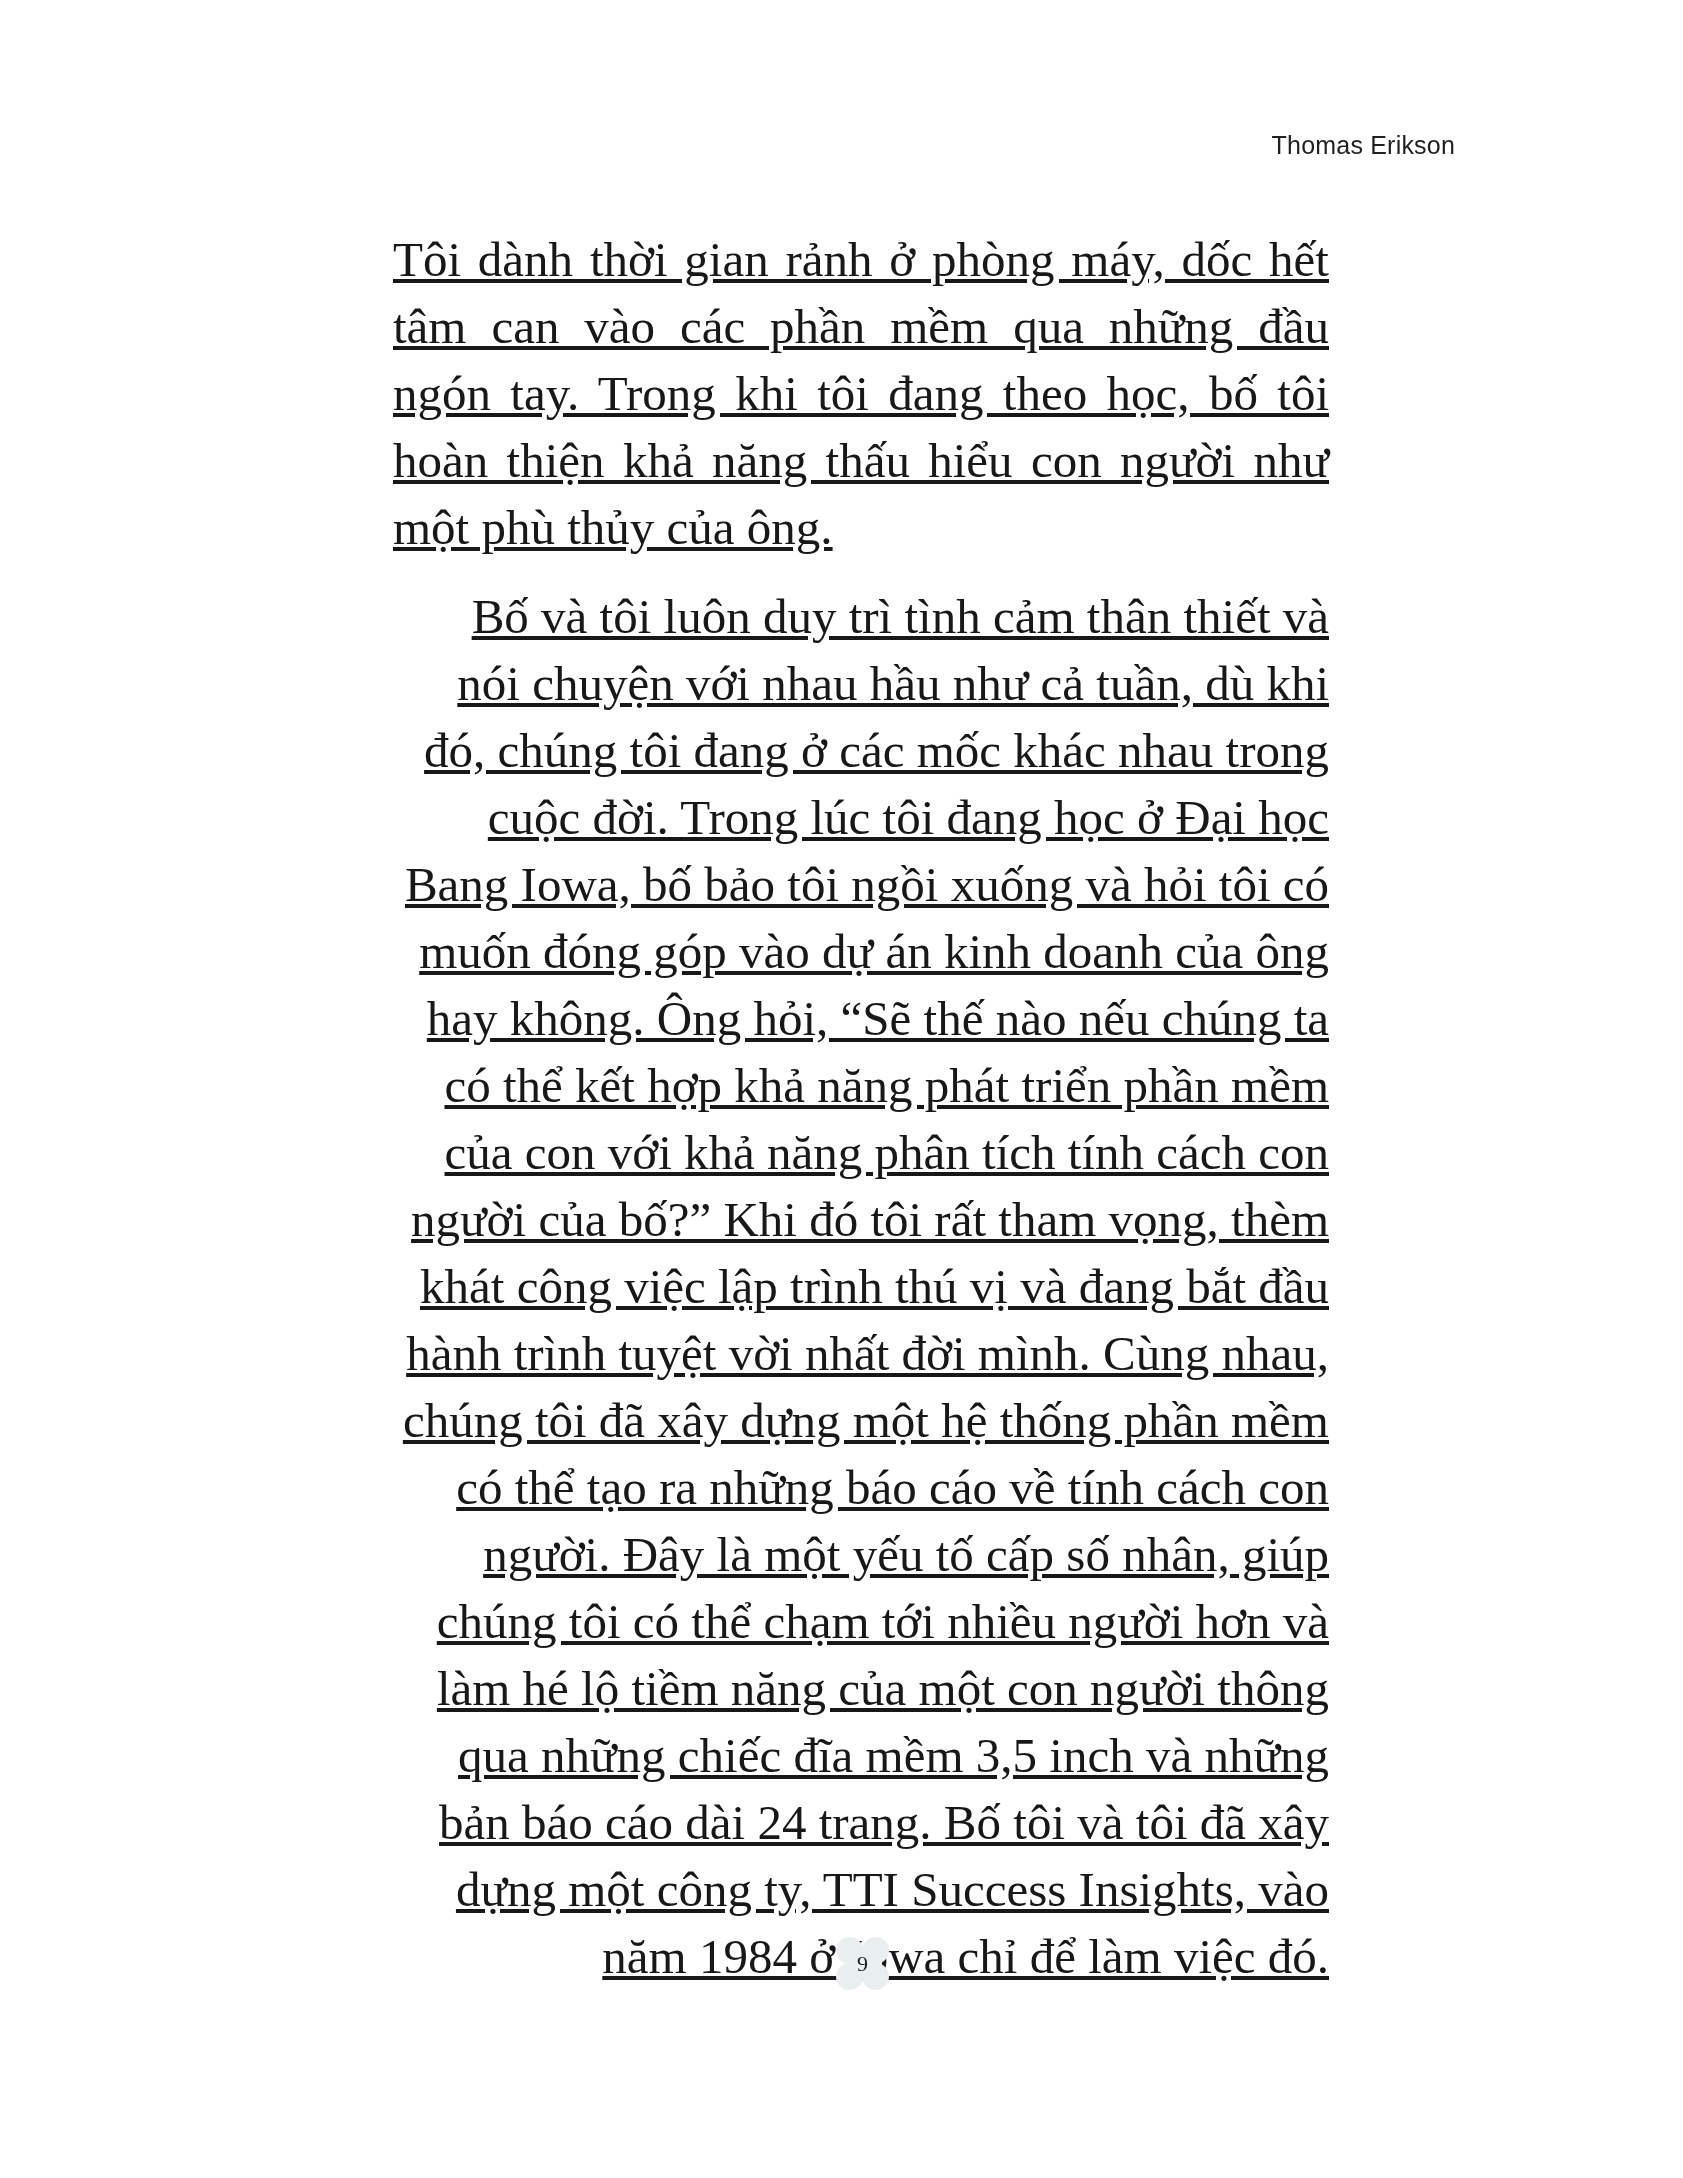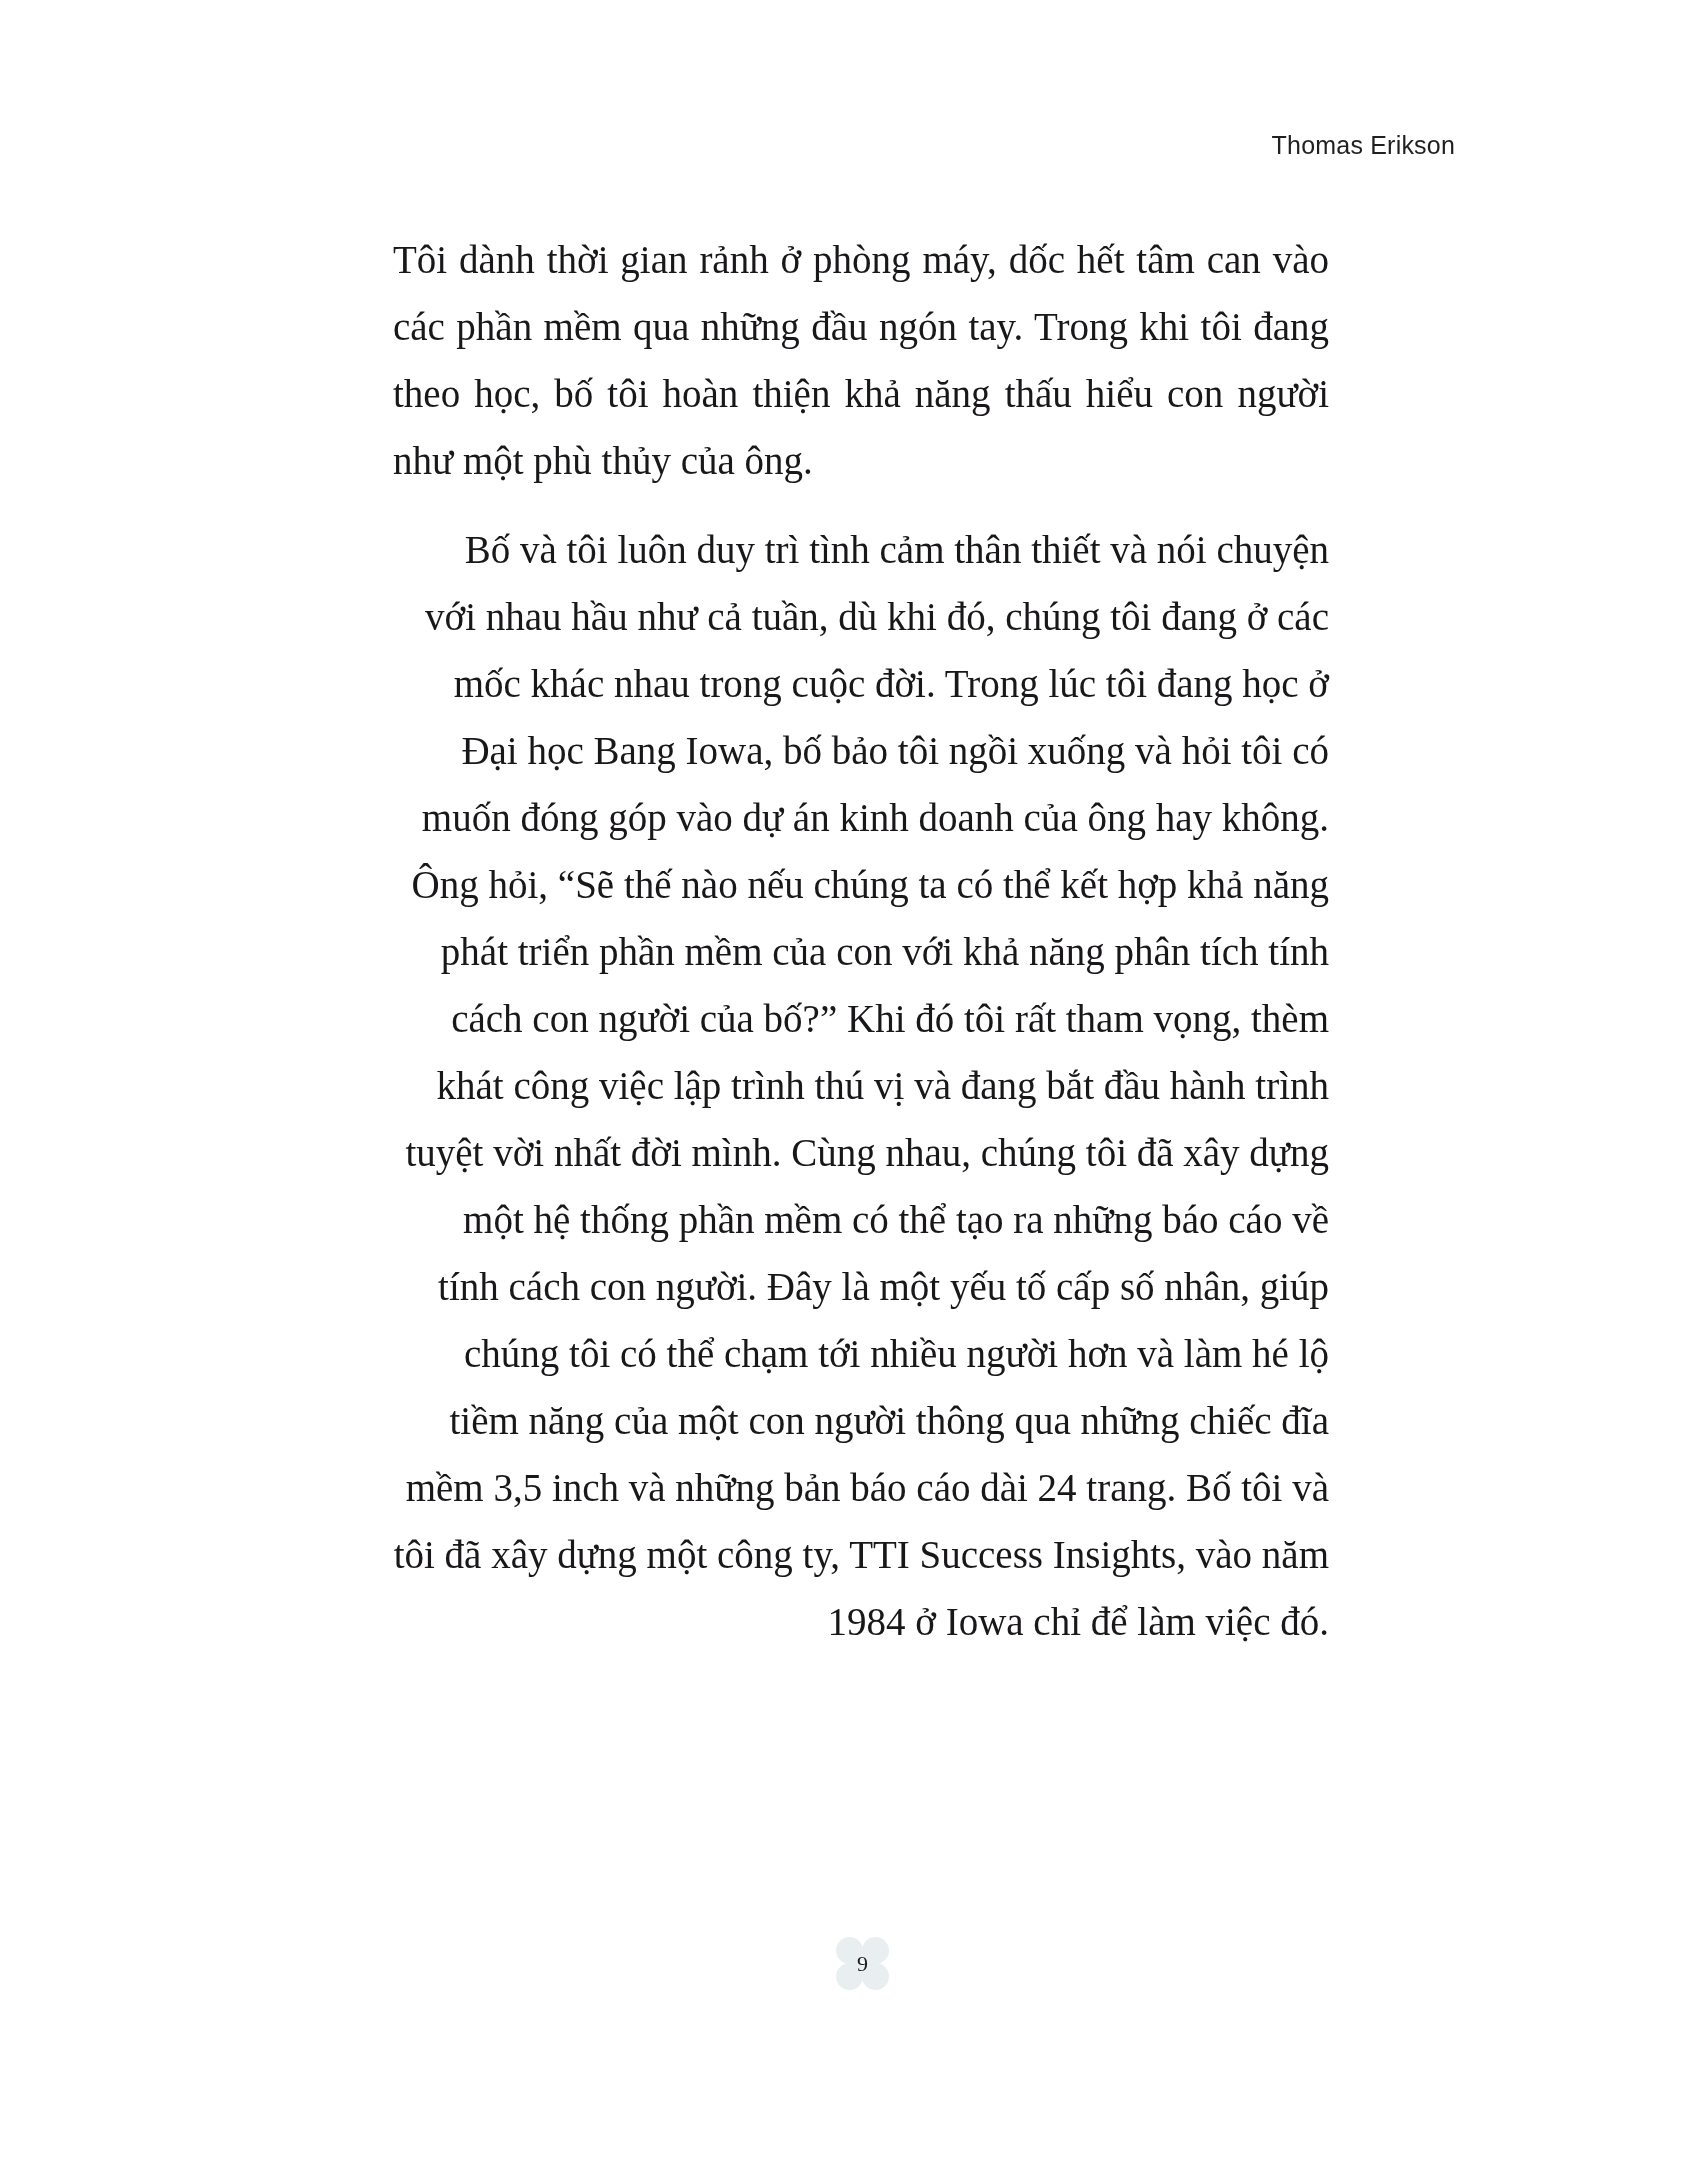--- a/index.html
+++ b/index.html
@@ -31,27 +31,28 @@
   }
   .body-block {
     position: absolute;
     top: 226px;
     left: 372px;
     width: 936px;
   }
   p.para {
     margin: 0;
     font-family: "Liberation Serif", serif;
-    font-size: 39px;
+    font-size: 49px;
     line-height: 67px;
     color: #19171a;
     text-align: justify;
     text-justify: inter-word;
     -webkit-hyphens: none;
     hyphens: none;
+    text-decoration: underline;
   }
   p.para.indent {
     text-indent: 55px;
     margin-top: 22px;
   }
   p.para:last-child {
     text-align: right;
   }
   .page-number-wrap {
     position: absolute;

